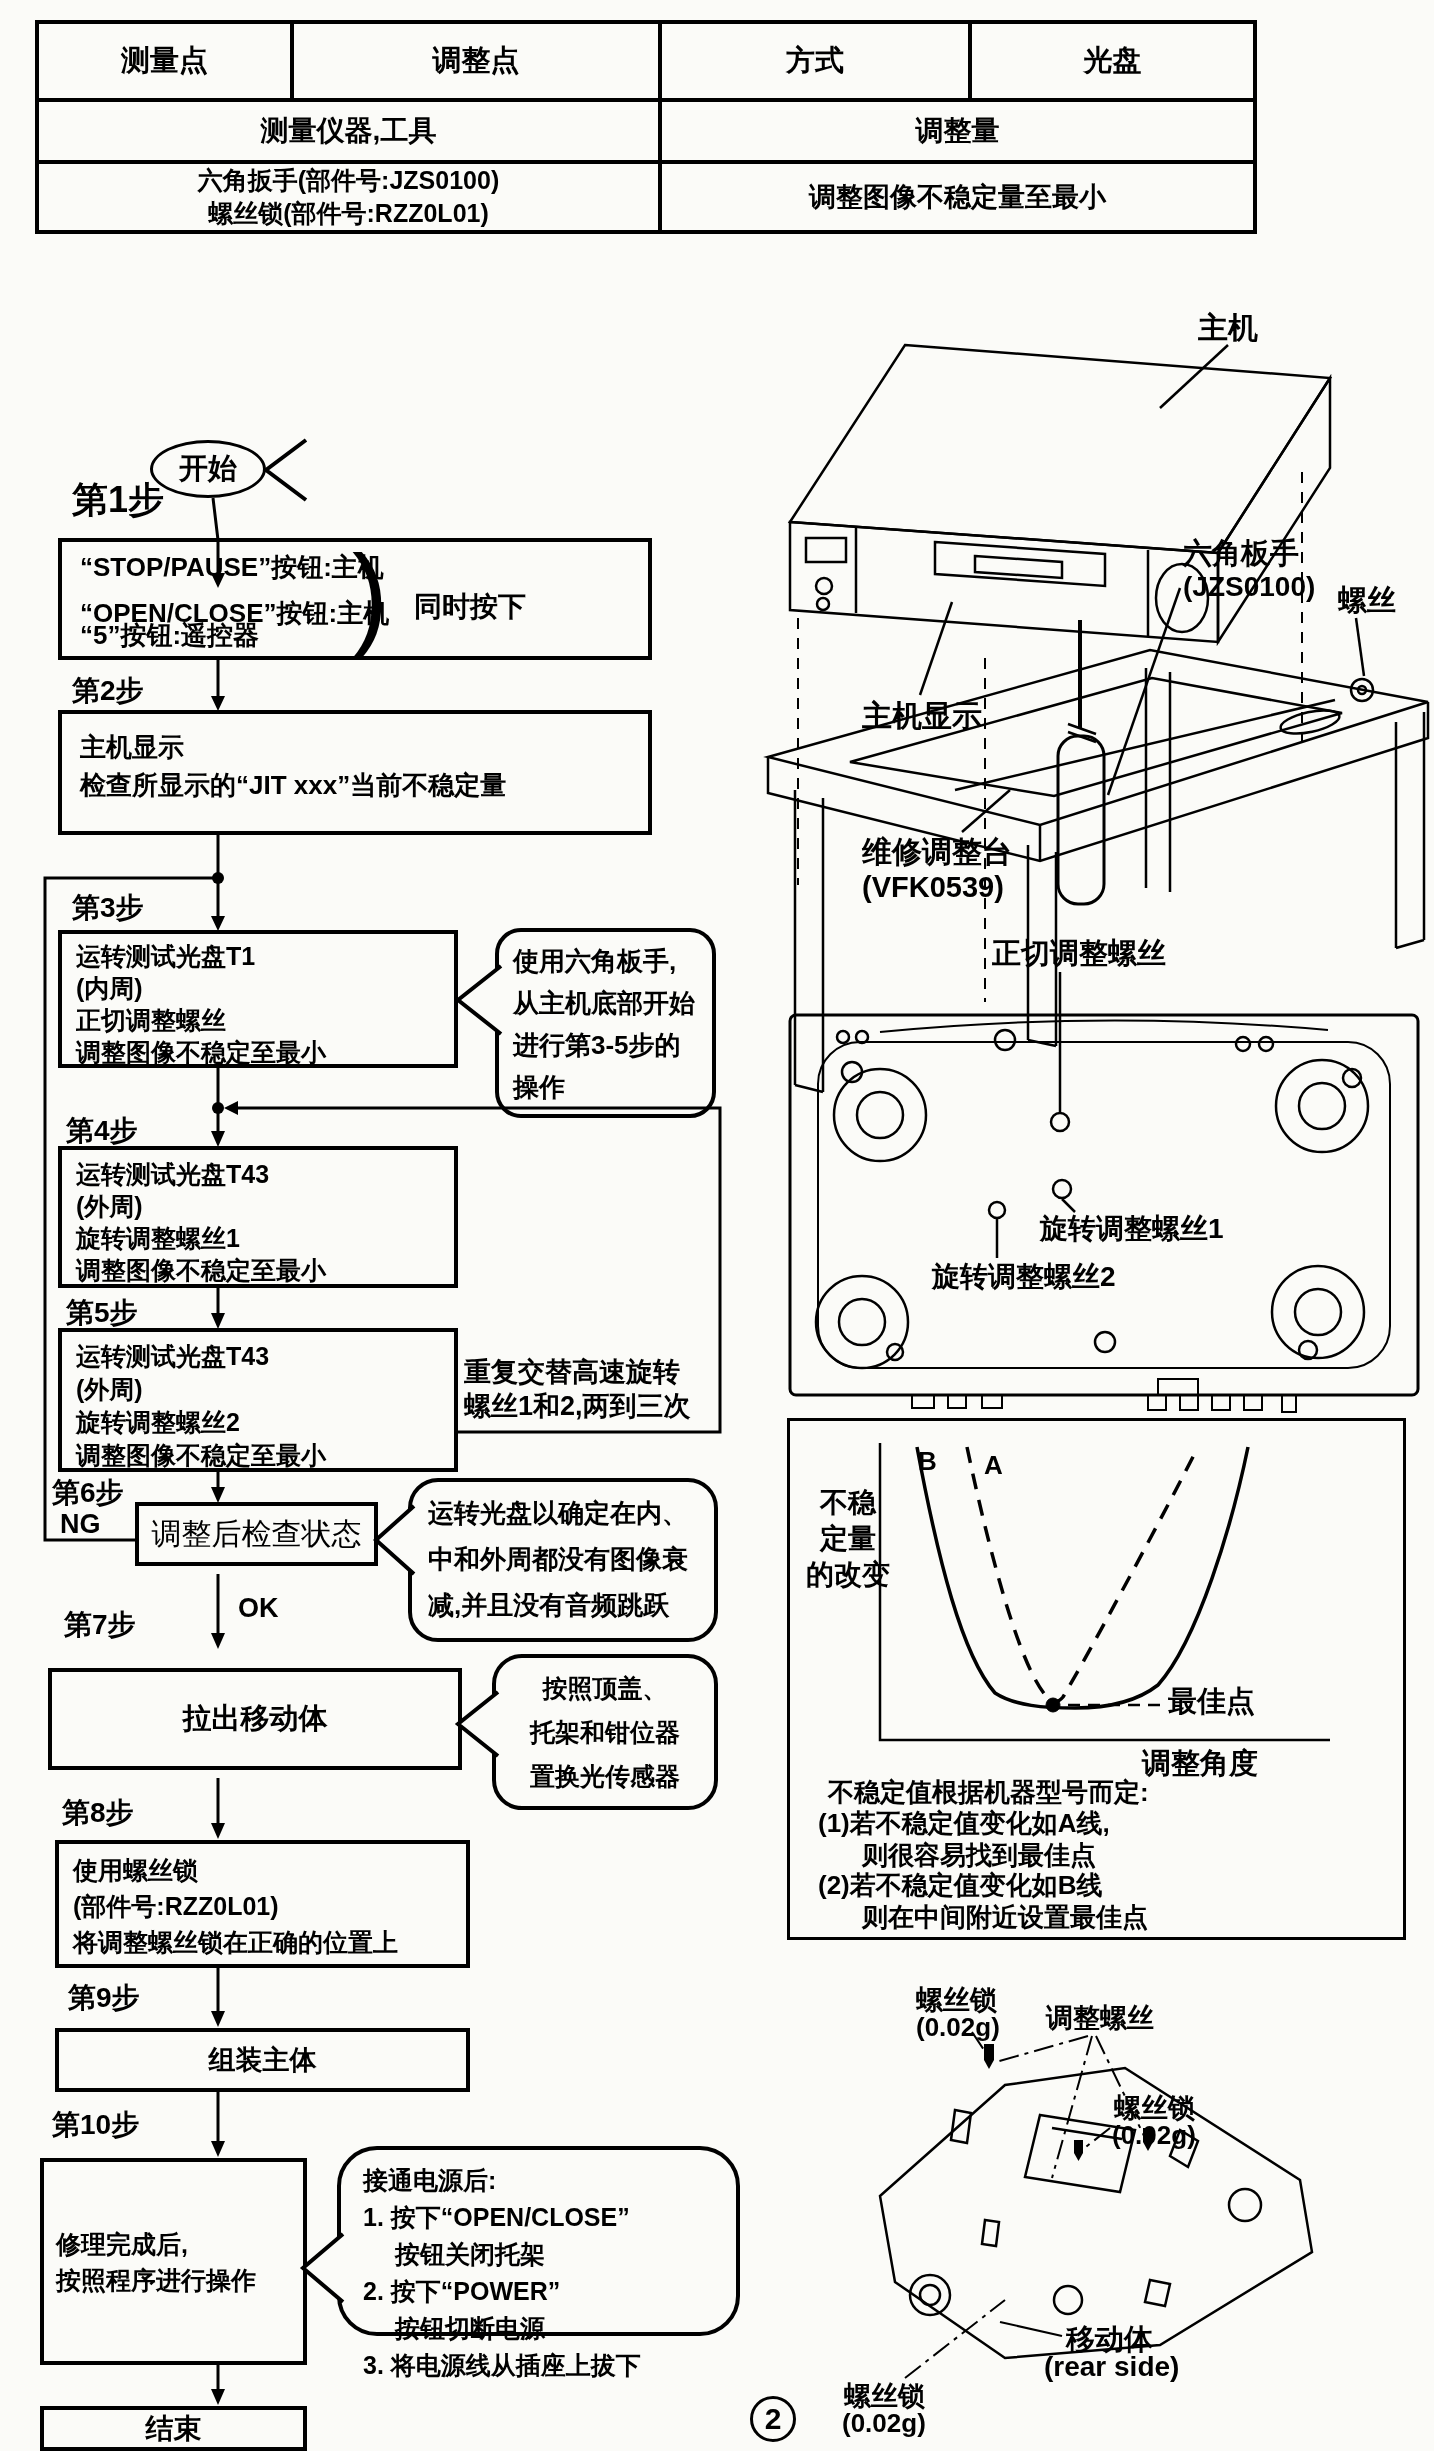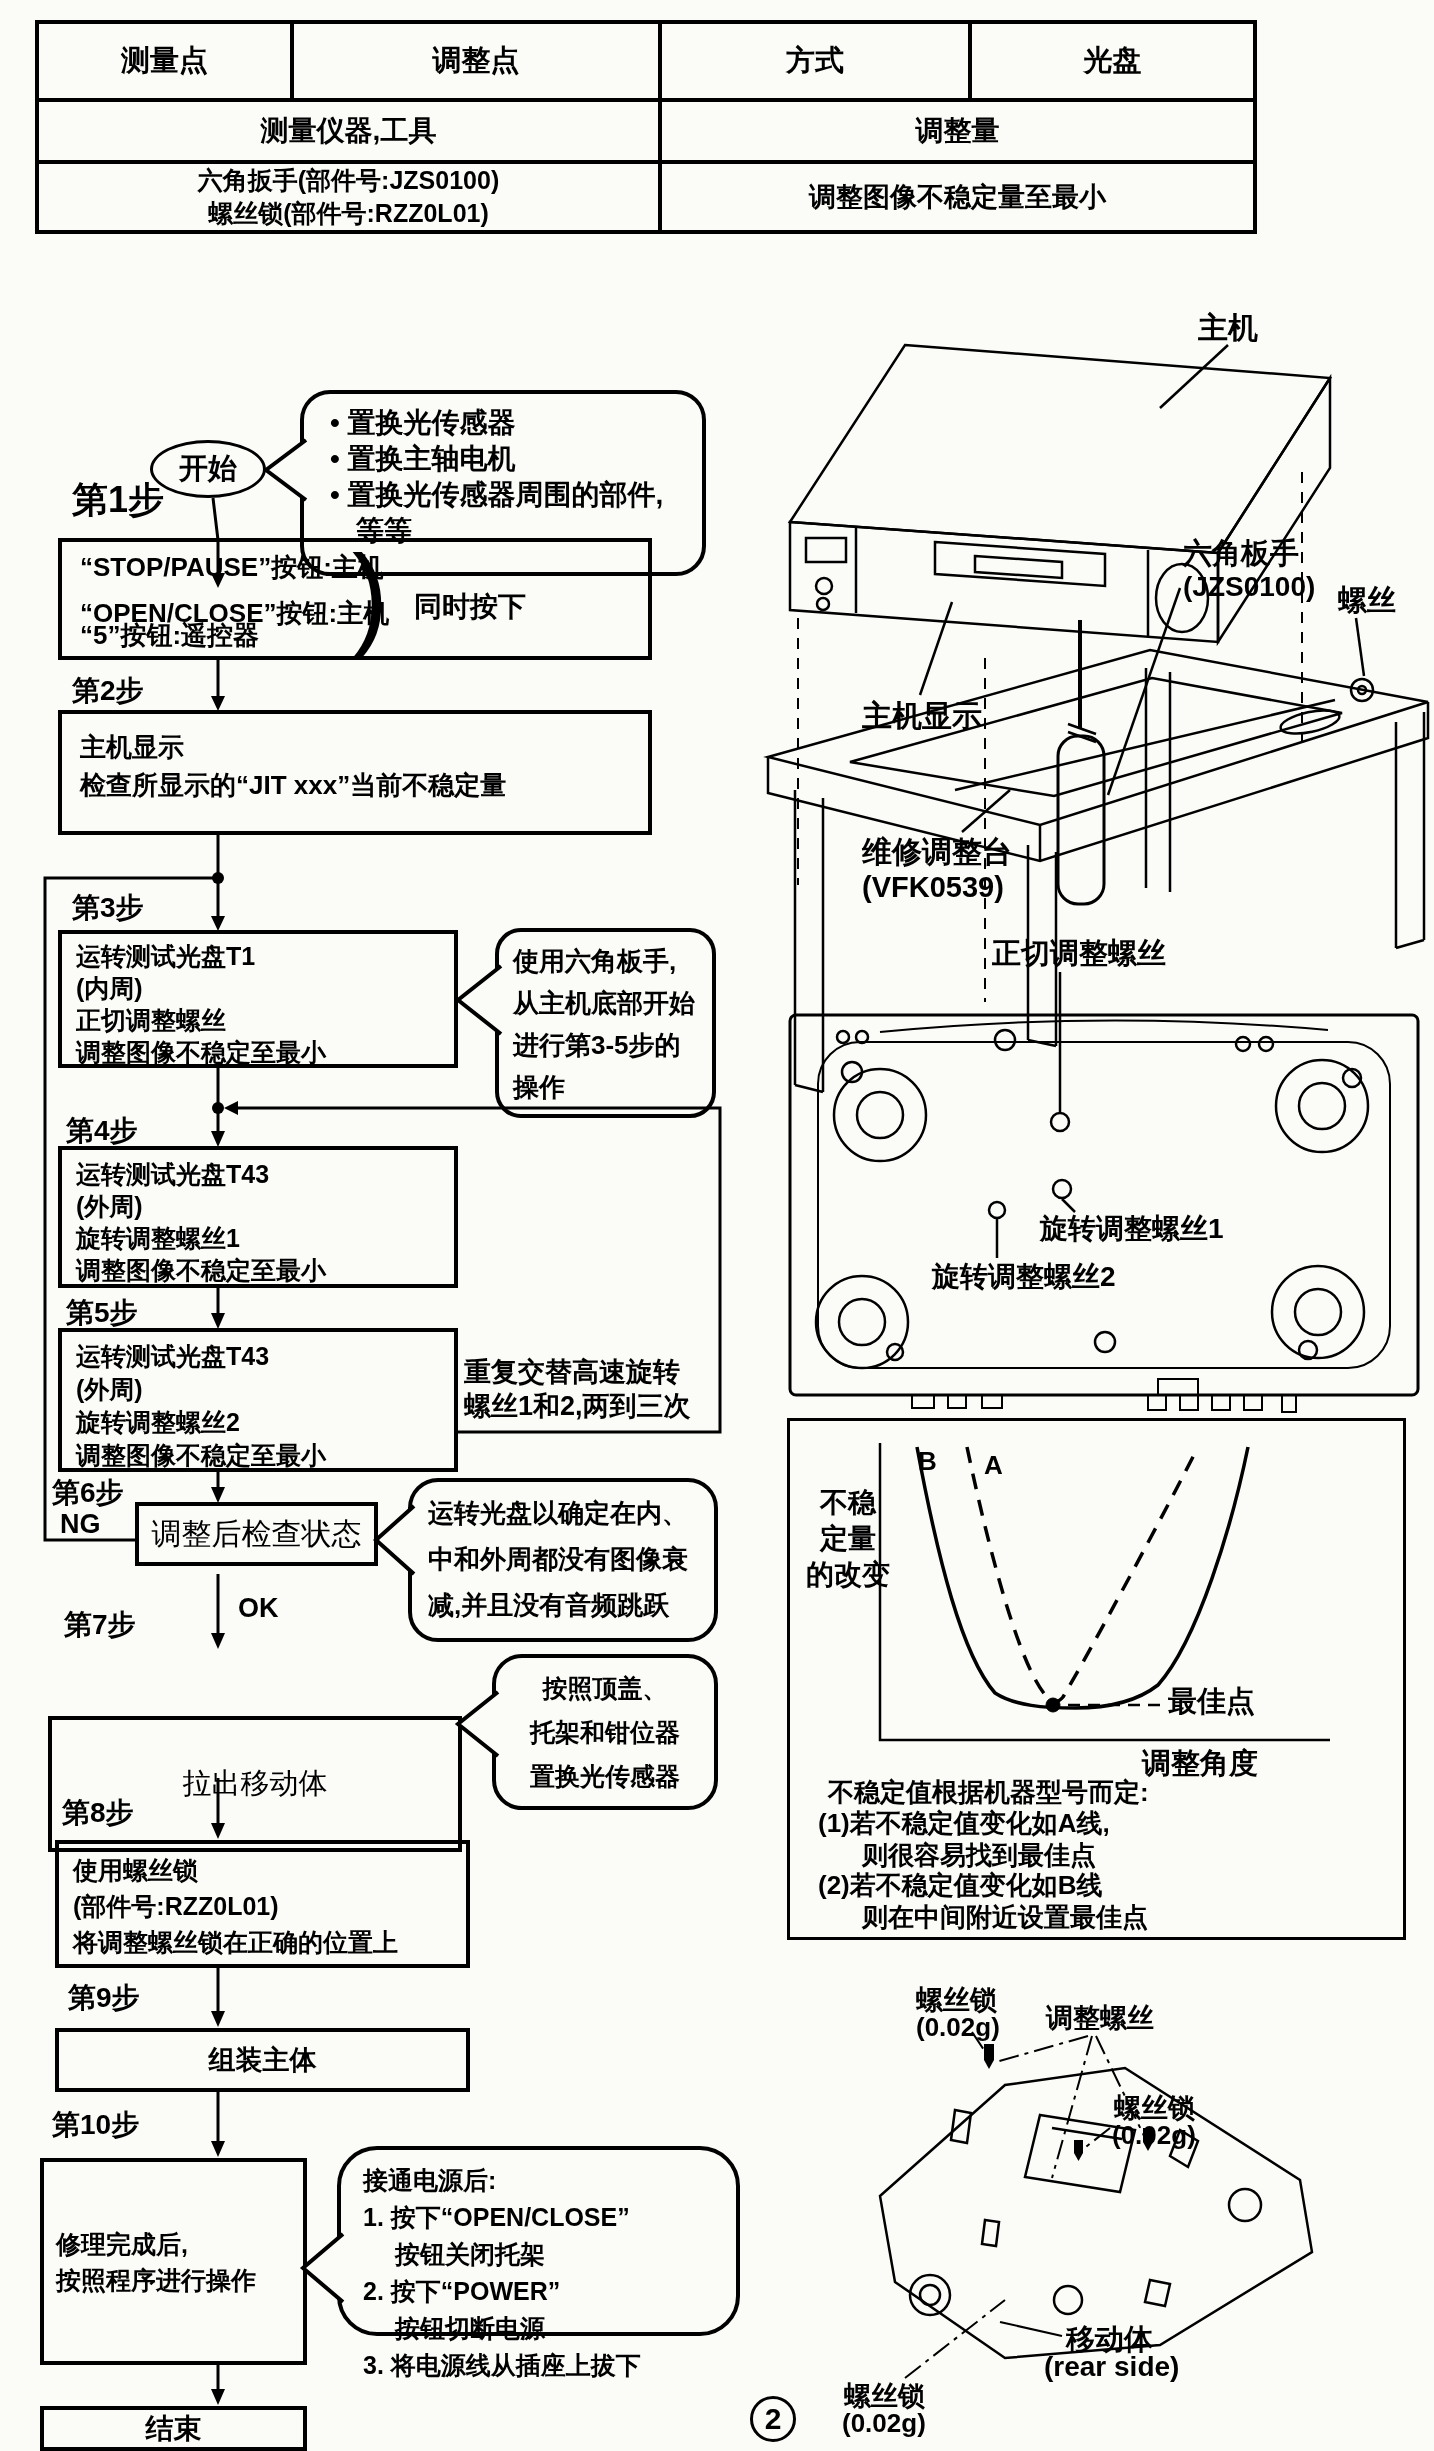--- a/index.html
+++ b/index.html
@@ -44,26 +44,20 @@
         <div>六角扳手(部件号:JZS0100)</div>
         <div>螺丝锁(部件号:RZZ0L01)</div>
       </td>
       <td colspan="2" style="font-size:27px">调整图像不稳定量至最小</td>
     </tr>
   </tbody>
     </table>
 
   <div class="fbox center" style="left:150px;top:440px;width:116px;height:58px;border-radius:50%;font-size:29px;font-weight:700;border-width:3px">开始</div>
 
-  <div class="cout" style="left:300px;top:390px;width:406px;height:186px">
-    <div class="bl" style="left:26px;top:10px;font-size:28px">• 置换光传感器</div>
-    <div class="bl" style="left:26px;top:46px;font-size:28px">• 置换主轴电机</div>
-    <div class="bl" style="left:26px;top:82px;font-size:28px">• 置换光传感器周围的部件,</div>
-    <div class="bl" style="left:52px;top:118px;font-size:28px">等等</div>
-  </div>
 
   <div class="t" style="left:72px;top:481px;font-size:36px">第1步</div>
   <div class="fbox" style="left:58px;top:538px;width:594px;height:122px">
     <div class="bl" style="left:18px;top:8px;font-size:26px">“STOP/PAUSE”按钮:主机</div>
     <div class="bl" style="left:18px;top:54px;font-size:26px">“OPEN/CLOSE”按钮:主机</div>
     <div class="bl" style="left:18px;top:76px;font-size:26px">“5”按钮:遥控器</div>
     <div class="bl" style="left:290px;top:-10px;font-size:108px;font-weight:400;transform:scaleY(1.05)">)</div>
     <div class="bl" style="left:352px;top:46px;font-size:28px">同时按下</div>
   </div>
 
@@ -114,21 +108,21 @@
   </div>
   <div class="t" style="left:238px;top:1594px;font-size:27px">OK</div>
 
   <div class="cout" style="left:408px;top:1478px;width:310px;height:164px">
     <div class="bl" style="left:16px;top:14px;font-size:26px">运转光盘以确定在内、</div>
     <div class="bl" style="left:16px;top:60px;font-size:26px">中和外周都没有图像衰</div>
     <div class="bl" style="left:16px;top:106px;font-size:26px">减,并且没有音频跳跃</div>
   </div>
 
   <div class="t" style="left:64px;top:1610px;font-size:28px">第7步</div>
-  <div class="fbox center" style="left:48px;top:1716px;width:414px;height:136px;font-size:29px;font-weight:400">
+  <div class="fbox center" style="left:48px;top:1668px;width:414px;height:102px;font-size:29px;font-weight:700">
     <span>拉出移动体</span>
   </div>
 
   <div class="cout" style="left:492px;top:1654px;width:226px;height:156px">
     <div class="bl" style="left:0;top:14px;width:100%;text-align:center;font-size:25px">按照顶盖、</div>
     <div class="bl" style="left:0;top:58px;width:100%;text-align:center;font-size:25px">托架和钳位器</div>
     <div class="bl" style="left:0;top:102px;width:100%;text-align:center;font-size:25px">置换光传感器</div>
   </div>
 
   <div class="t" style="left:62px;top:1798px;font-size:28px">第8步</div>

